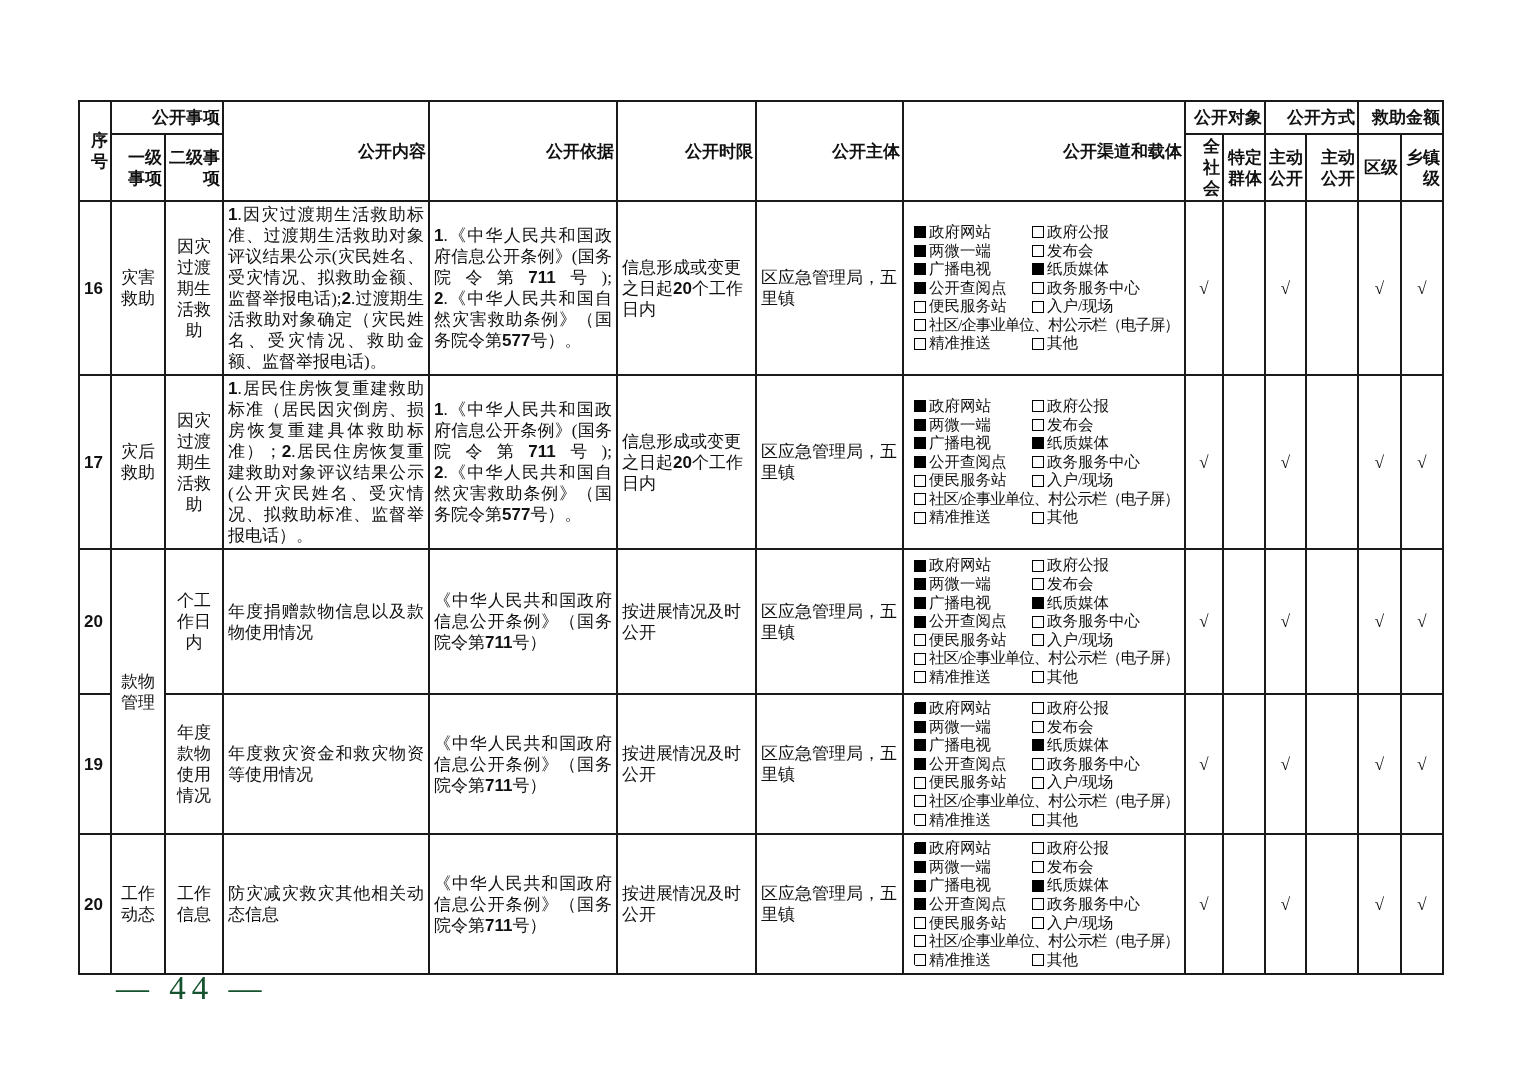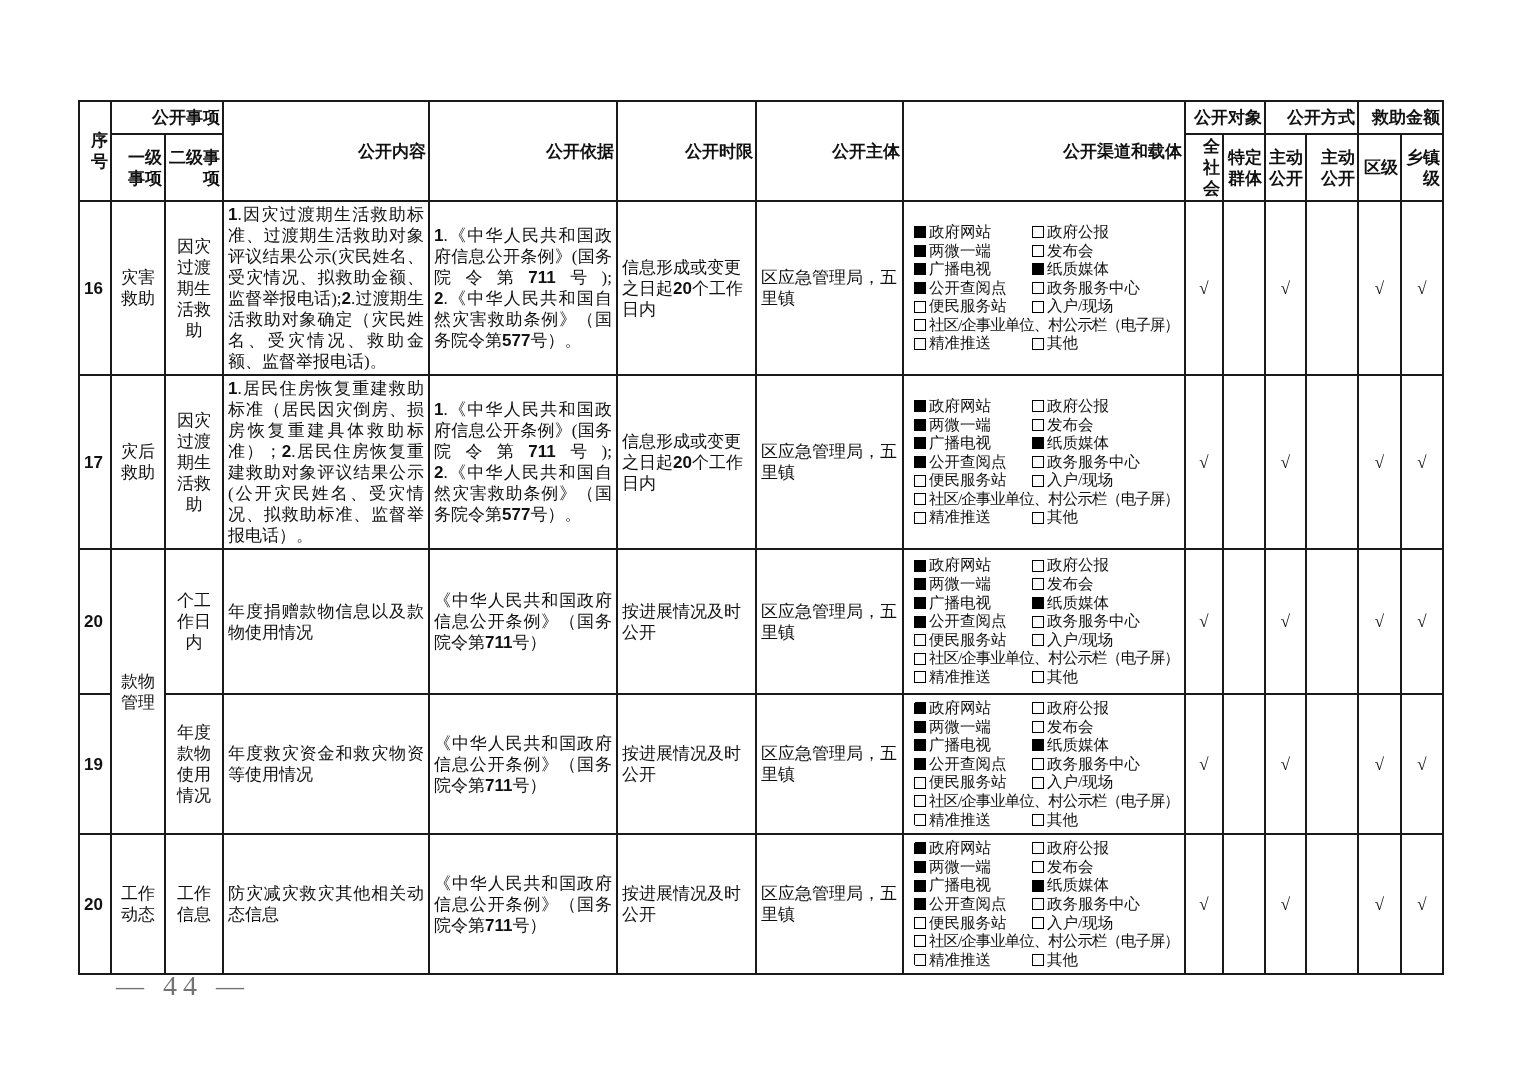--- a/index.html
+++ b/index.html
@@ -33,22 +33,22 @@
     font-size:15.5px; line-height:18.6px;
   }
   .ch-item.wide { grid-column:1 / -1; letter-spacing:-1px; }
   .cb {
     flex:0 0 auto; display:inline-block; width:12px; height:12px;
     border:1.6px solid #000; margin-right:3px; background:#fff;
   }
   .cb.checked { background:#000; }
   .checkmark-cell { text-align:center; font-size:18px; }
   .page-footer {
-    position:absolute; left:116px; top:970px; font-size:28px;
-    letter-spacing:6px; color:#737373;
+    position:absolute; left:116px; top:970px; font-size:33px;
+    letter-spacing:6px; color:#14532d;
   }
 </style>
 </head>
 <body>
 
 <div class="page">
 
   <table class="disclosure">
     <colgroup>
       <col style="width:32px">

